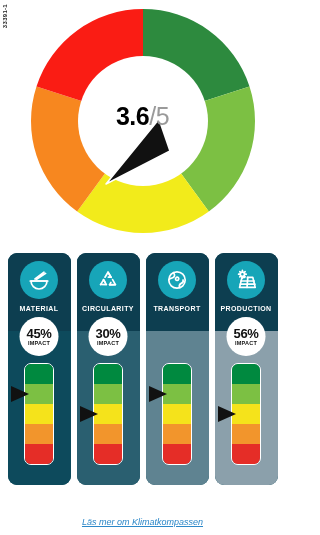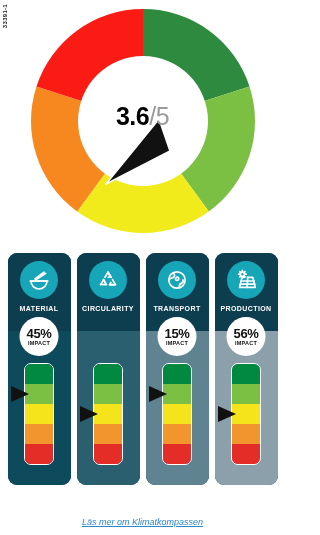--- a/index.html
+++ b/index.html
@@ -230,20 +230,24 @@
           <svg width="24" height="24" viewBox="0 0 24 24">
         <path d="M12 4.2 L15 9.2 L12.4 9.2" fill="none" stroke="#ffffff" stroke-width="1.7" stroke-linecap="round" stroke-linejoin="round"></path>
         <path d="M15.2 9.4 L12 4.2 L9 9.2" fill="none" stroke="#ffffff" stroke-width="1.7" stroke-linecap="round" stroke-linejoin="round"></path>
         <path d="M19.4 16.6 L13.6 16.6 L14.9 14.4" fill="none" stroke="#ffffff" stroke-width="1.7" stroke-linecap="round" stroke-linejoin="round"></path>
         <path d="M13.5 16.8 L19.4 16.6 L16.6 11.6" fill="none" stroke="#ffffff" stroke-width="1.7" stroke-linecap="round" stroke-linejoin="round"></path>
         <path d="M4.6 16.6 L7.6 11.6 L8.9 13.9" fill="none" stroke="#ffffff" stroke-width="1.7" stroke-linecap="round" stroke-linejoin="round"></path>
         <path d="M4.6 16.4 L10.4 16.6 L7.5 11.7" fill="none" stroke="#ffffff" stroke-width="1.7" stroke-linecap="round" stroke-linejoin="round"></path>
       </svg>
         </div>
         <div class="card-label">CIRCULARITY</div>
+        <div class="impact-badge">
+          <div class="impact-pct">30%</div>
+          <div class="impact-word">IMPACT</div>
+        </div>
         <div class="scale">
           <div class="band" style="background: rgb(0, 137, 63);"></div>
           <div class="band" style="background: rgb(124, 192, 67);"></div>
           <div class="band" style="background: rgb(245, 227, 27);"></div>
           <div class="band" style="background: rgb(242, 149, 44);"></div>
           <div class="band" style="background: rgb(229, 45, 39);"></div>
         </div>
         <div class="marker" style="top: 153px;"></div>
       </div>
       <div class="card">
@@ -251,24 +255,20 @@
         <div class="card-bot" style="background: rgb(95, 131, 145);"></div>
         <div class="card-icon">
           <svg width="24" height="24" viewBox="0 0 24 24">
         <circle cx="12" cy="12" r="8.2" fill="none" stroke="#ffffff" stroke-width="1.7" stroke-linecap="round" stroke-linejoin="round"></circle>
         <path d="M8.4 4.6 c2 2.2 1.2 4.4 -0.6 5.2 c-1.8 0.8 -3.2 0.2 -3.6 1.6" fill="none" stroke="#ffffff" stroke-width="1.7" stroke-linecap="round" stroke-linejoin="round"></path>
         <path d="M14.4 19.4 c-0.4 -2 0.4 -3.4 1.8 -4 c1.4 -0.6 2.4 -1.8 1.8 -3.4" fill="none" stroke="#ffffff" stroke-width="1.7" stroke-linecap="round" stroke-linejoin="round"></path>
         <path d="M11.4 9.4 c1.6 -0.6 2.8 0.6 2.2 2 c-0.6 1.4 -2.6 1.4 -3 0.2 c-0.3 -0.9 0.1 -1.8 0.8 -2.2 Z" fill="none" stroke="#ffffff" stroke-width="1.7" stroke-linecap="round" stroke-linejoin="round"></path>
       </svg>
         </div>
         <div class="card-label">TRANSPORT</div>
-        <div class="impact-badge">
-          <div class="impact-pct">15%</div>
-          <div class="impact-word">IMPACT</div>
-        </div>
         <div class="scale">
           <div class="band" style="background: rgb(0, 137, 63);"></div>
           <div class="band" style="background: rgb(124, 192, 67);"></div>
           <div class="band" style="background: rgb(245, 227, 27);"></div>
           <div class="band" style="background: rgb(242, 149, 44);"></div>
           <div class="band" style="background: rgb(229, 45, 39);"></div>
         </div>
         <div class="marker" style="top: 132.6px;"></div>
       </div>
       <div class="card">

